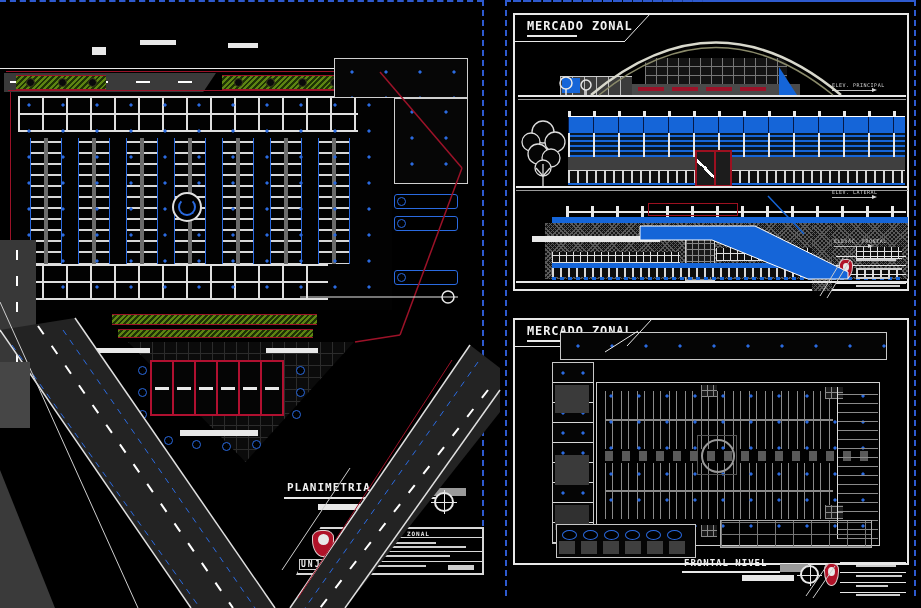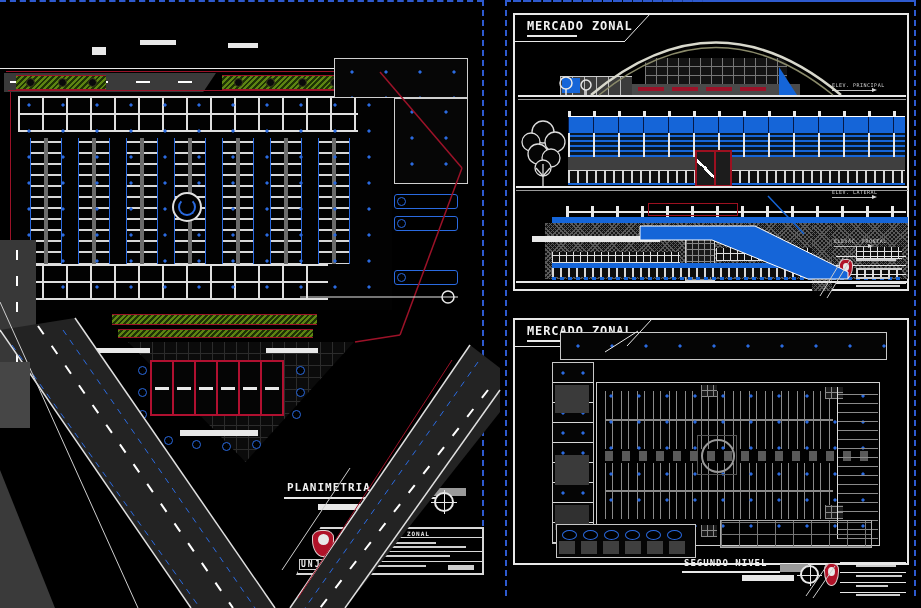--- a/index.html
+++ b/index.html
@@ -292,21 +292,21 @@
     <div class="a ggrid" style="left:228px;top:4px;width:18px;height:12px"></div>
     <div class="a ggrid" style="left:228px;top:122px;width:18px;height:14px"></div>
     <div class="a" style="left:240px;top:4px;width:40px;height:152px;border-left:1px solid #ddd;background-image:repeating-linear-gradient(0deg,#8a8a8a 0 1px,transparent 1px 9px)"></div>
   </div>
   <div class="a" style="left:720px;top:520px;width:150px;height:26px;border:1px solid #aaa;background-image:repeating-linear-gradient(90deg,#777 0 1px,transparent 1px 18px),repeating-linear-gradient(0deg,#777 0 1px,transparent 1px 12px)"></div>
   <div class="a" style="left:556px;top:524px;width:138px;height:32px;border:1px solid #c8c8c8;background:#050505">
     <div style="position:absolute;left:2px;top:1px;white-space:nowrap"><i class="boval"></i><i class="boval"></i><i class="boval"></i><i class="boval"></i><i class="boval"></i><i class="boval"></i></div>
     <div style="position:absolute;left:2px;top:16px;width:130px;height:13px;background-image:repeating-linear-gradient(90deg,#3f3f3f 0 16px,transparent 16px 22px)"></div>
   </div>
 
-  <div class="a planlbl" style="left:684px;top:558px;font-size:9px">SEGUNDO NIVEL</div>
+  <div class="a planlbl" style="left:684px;top:558px;font-size:9px">FRONTAL NIVEL</div>
   <div class="a wline" style="left:682px;top:571px;width:98px;height:2px"></div>
   <div class="a wline" style="left:742px;top:575px;width:52px;height:6px"></div>
   <div class="a gline" style="left:780px;top:564px;width:28px;height:8px"></div>
   <div class="a circsym" style="left:800px;top:565px;width:15px;height:15px"></div>
 
   <div class="a" style="left:840px;top:562px;width:66px;height:36px">
     <div class="a wline" style="left:0;top:0;width:66px;height:1px"></div>
     <div class="a wline" style="left:0;top:10px;width:66px;height:1px"></div>
     <div class="a wline" style="left:0;top:20px;width:66px;height:1px"></div>
     <div class="a wline" style="left:0;top:30px;width:66px;height:1px"></div>

